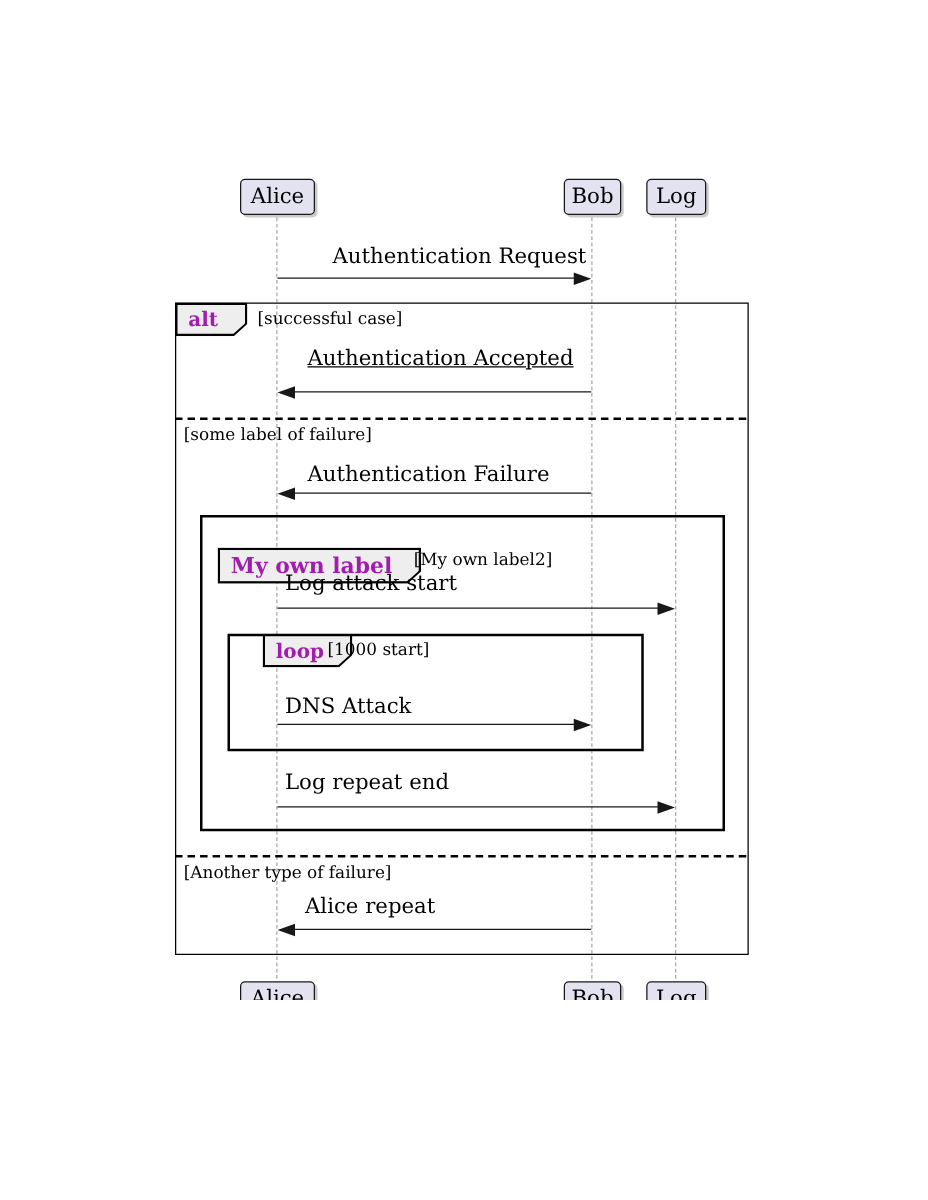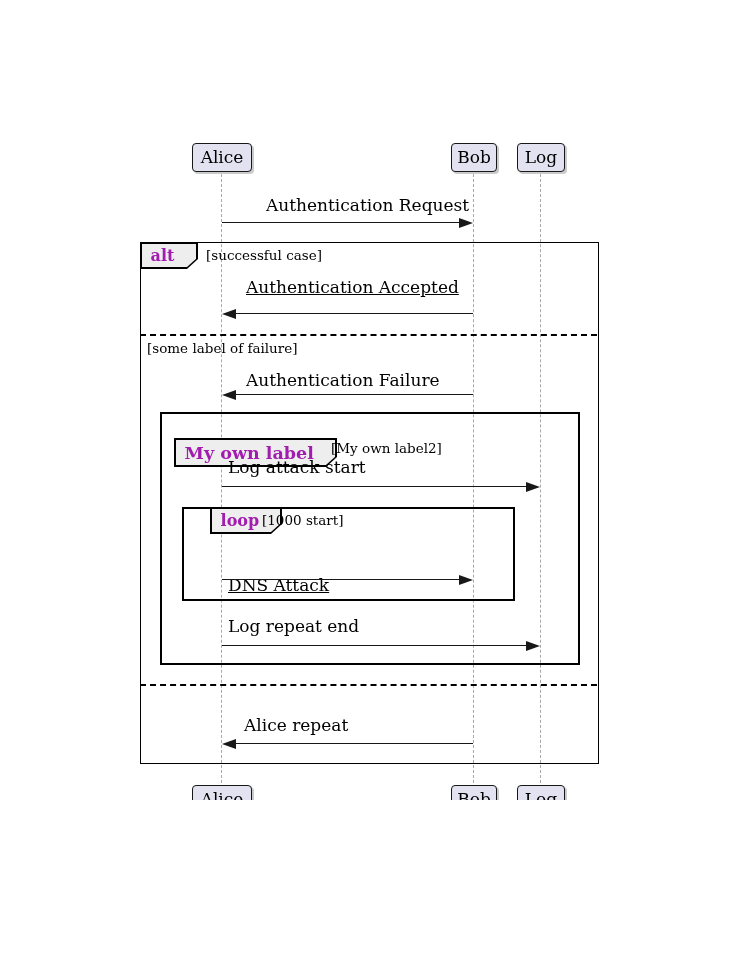--- a/index.html
+++ b/index.html
@@ -83,27 +83,28 @@
   <div class="msg-label" style="left:228px; top:457px;">Log attack start</div>
   <div class="msg-line" style="left:222px; top:486px; width:305px;"></div>
   <div class="ah-right" style="left:526px; top:482px;"></div>
 
   <div class="frame thick" style="left:182px; top:507px; width:329px; height:90px;"></div>
   <div class="tab-outer" style="left:182px; top:507px; width:72px; height:27px;margin-left:28px;">
     <div class="tab-inner" style="font-size:16px;">loop</div>
   </div>
   <div class="cond" style="left:262px; top:512px;">[1000 start]</div>
 
-  <div class="msg-label" style="left:228px; top:575px;text-decoration:underline;">DNS Attack</div>
+  <div class="msg-label" style="left:228px; top:555px;">DNS Attack</div>
   <div class="msg-line" style="left:222px; top:579px; width:238px;"></div>
   <div class="ah-right" style="left:459px; top:575px;"></div>
 
   <div class="msg-label" style="left:228px; top:616px;">Log repeat end</div>
   <div class="msg-line" style="left:222px; top:645px; width:305px;"></div>
   <div class="ah-right" style="left:526px; top:641px;"></div>
 
   <div class="divider" style="left:140px; top:684px; width:457px;"></div>
+  <div class="cond" style="left:147px; top:690px;">[Another type of failure]</div>
 
   <div class="msg-label" style="left:244px; top:715px;">Alice repeat</div>
   <div class="msg-line" style="left:235px; top:743px; width:238px;"></div>
   <div class="ah-left" style="left:222px; top:739px;"></div>
 
 </div>
 
 </body></html>

